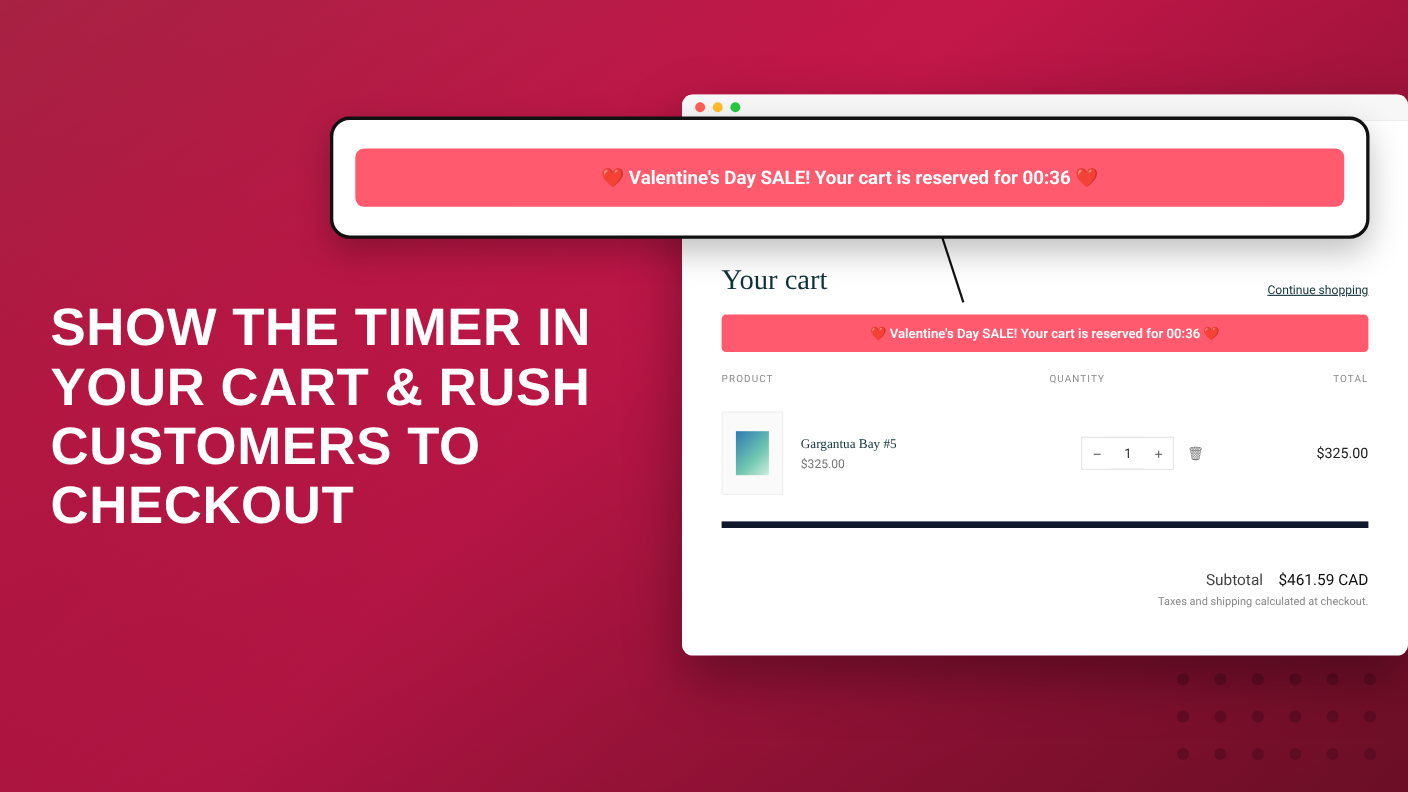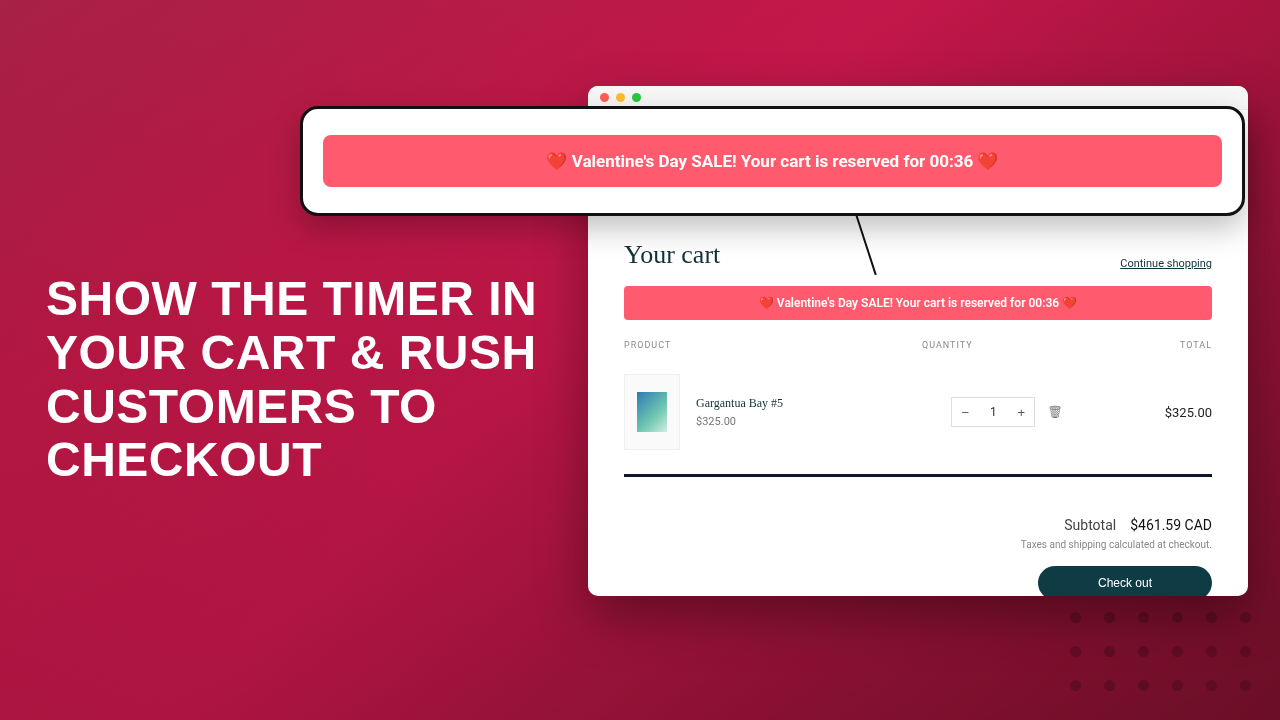--- a/index.html
+++ b/index.html
@@ -26,21 +26,21 @@
   
   .headline {
     position:absolute; left: 46px; top: 272px; width: 560px;
     color:#fff; font-weight:800; font-size:48px; line-height:1.12;
     letter-spacing:0.5px; text-transform:uppercase;
     font-family: Liberation Sans, sans-serif;
   }
 
   
   .browser {
-    position:absolute; left: 588px; top: 86px; width: 660px; height: 510px;
+    position:absolute; left: 620px; top: 86px; width: 660px; height: 510px;
     background:#fff; border-radius:10px;
     box-shadow: 0 20px 50px rgba(0,0,0,0.35);
     overflow:hidden;
   }
   .browser-bar {
     height:24px; display:flex; align-items:center; gap:7px; padding:0 12px;
     background:#f7f7f7; border-bottom:1px solid #eee;
   }
   .traffic { width:9px; height:9px; border-radius:50%; }
   .tr-red{background:#ff5f56;} .tr-yellow{background:#ffbd2e;} .tr-green{background:#27c93f;}
@@ -57,21 +57,21 @@
 
   .cols {
     display:grid; grid-template-columns: 1fr 170px 120px;
     font-size:9px; letter-spacing:1px; color:#8a8a8a; text-transform:uppercase;
     margin-top:20px; padding-bottom:6px;
   }
   .cols .c-qty{} .cols .c-total{text-align:right;}
 
   .row {
     display:grid; grid-template-columns: 1fr 170px 120px; align-items:center;
-    padding:18px 0 24px 0; border-bottom:3px solid #0f172a;
+    padding:18px 0 24px 0; border-bottom:6px solid #0f172a;
   }
   .prod { display:flex; gap:16px; align-items:center; }
   .thumb {
     width:56px; height:76px; background:#fafafa; border:1px solid #eee;
     display:flex; align-items:center; justify-content:center;
   }
   .thumb-inner {
     width:30px; height:40px;
     background: linear-gradient(135deg, #2e7bb2 0%, #6fc7b0 60%, #cfeee0 100%);
   }
@@ -198,21 +198,20 @@
       </div>
       <div class="line-total">$325.00</div>
     </div>
 
     <div class="summary">
       <div class="sub">
         <span class="lbl">Subtotal</span>
         <span class="amt">$461.59 CAD</span>
       </div>
       <div class="note">Taxes and shipping calculated at checkout.</div>
-      <button class="checkout">Check out</button>
     </div>
   </div>
 </div>
 
 <div class="callout">
   <div class="callout-inner">❤️ Valentine's Day SALE! Your cart is reserved for 00:36 ❤️</div>
 </div>
 <div class="pointer"></div>
 
 </body></html>

